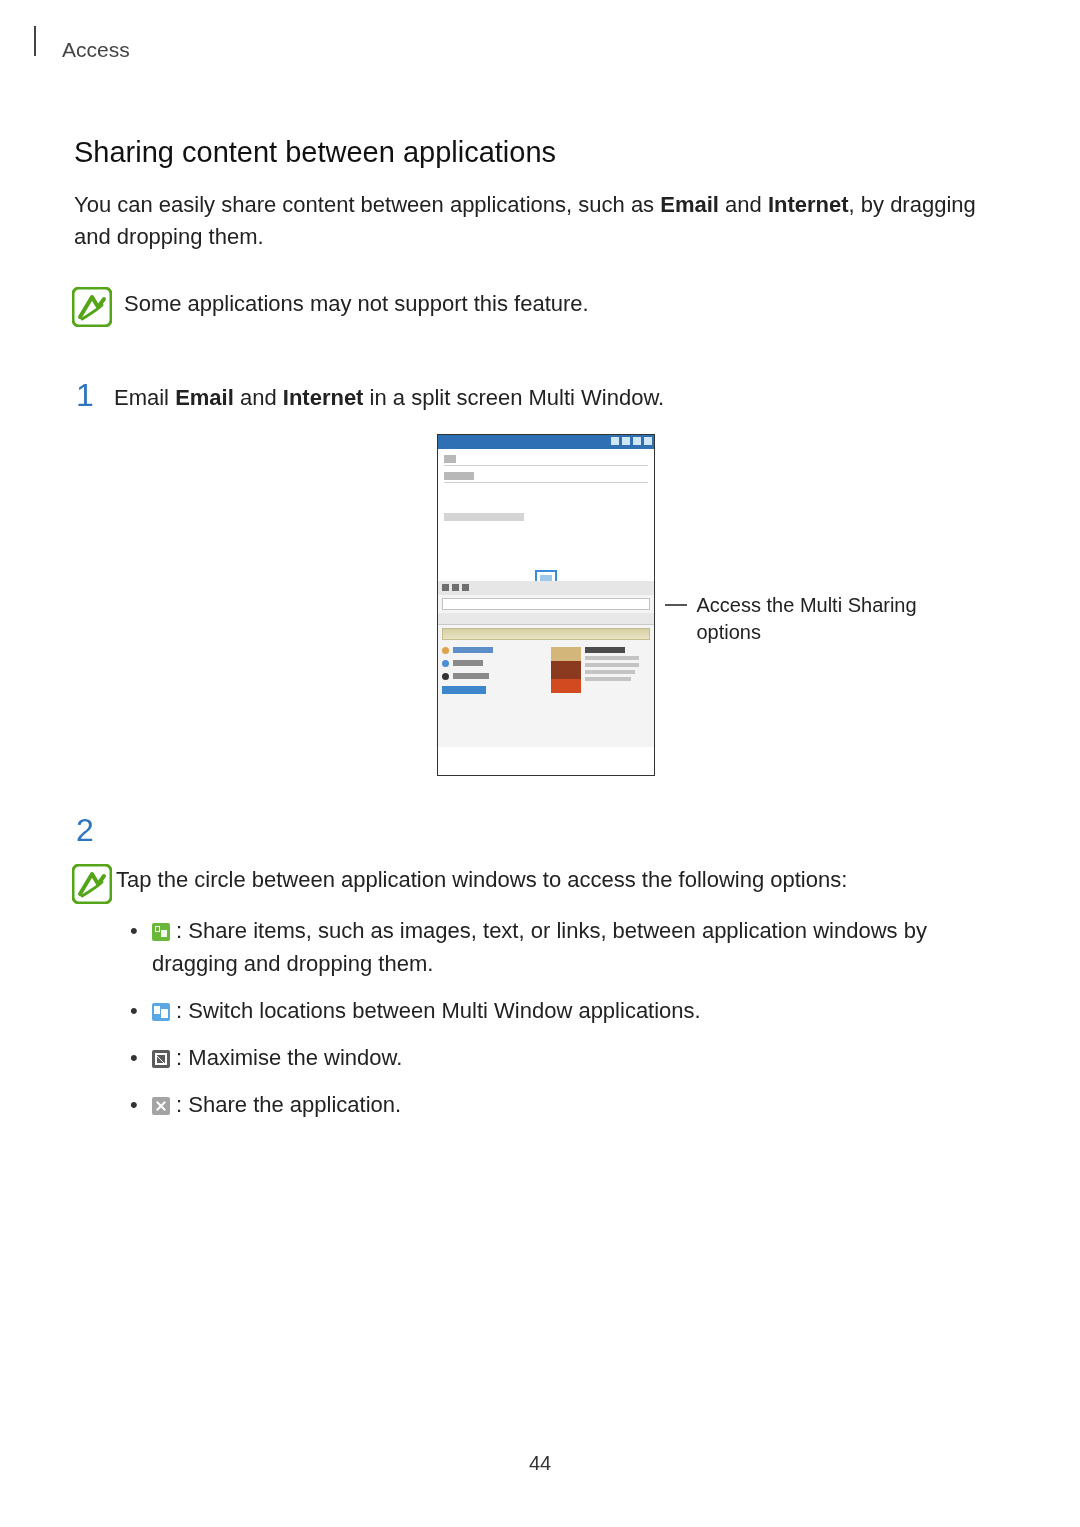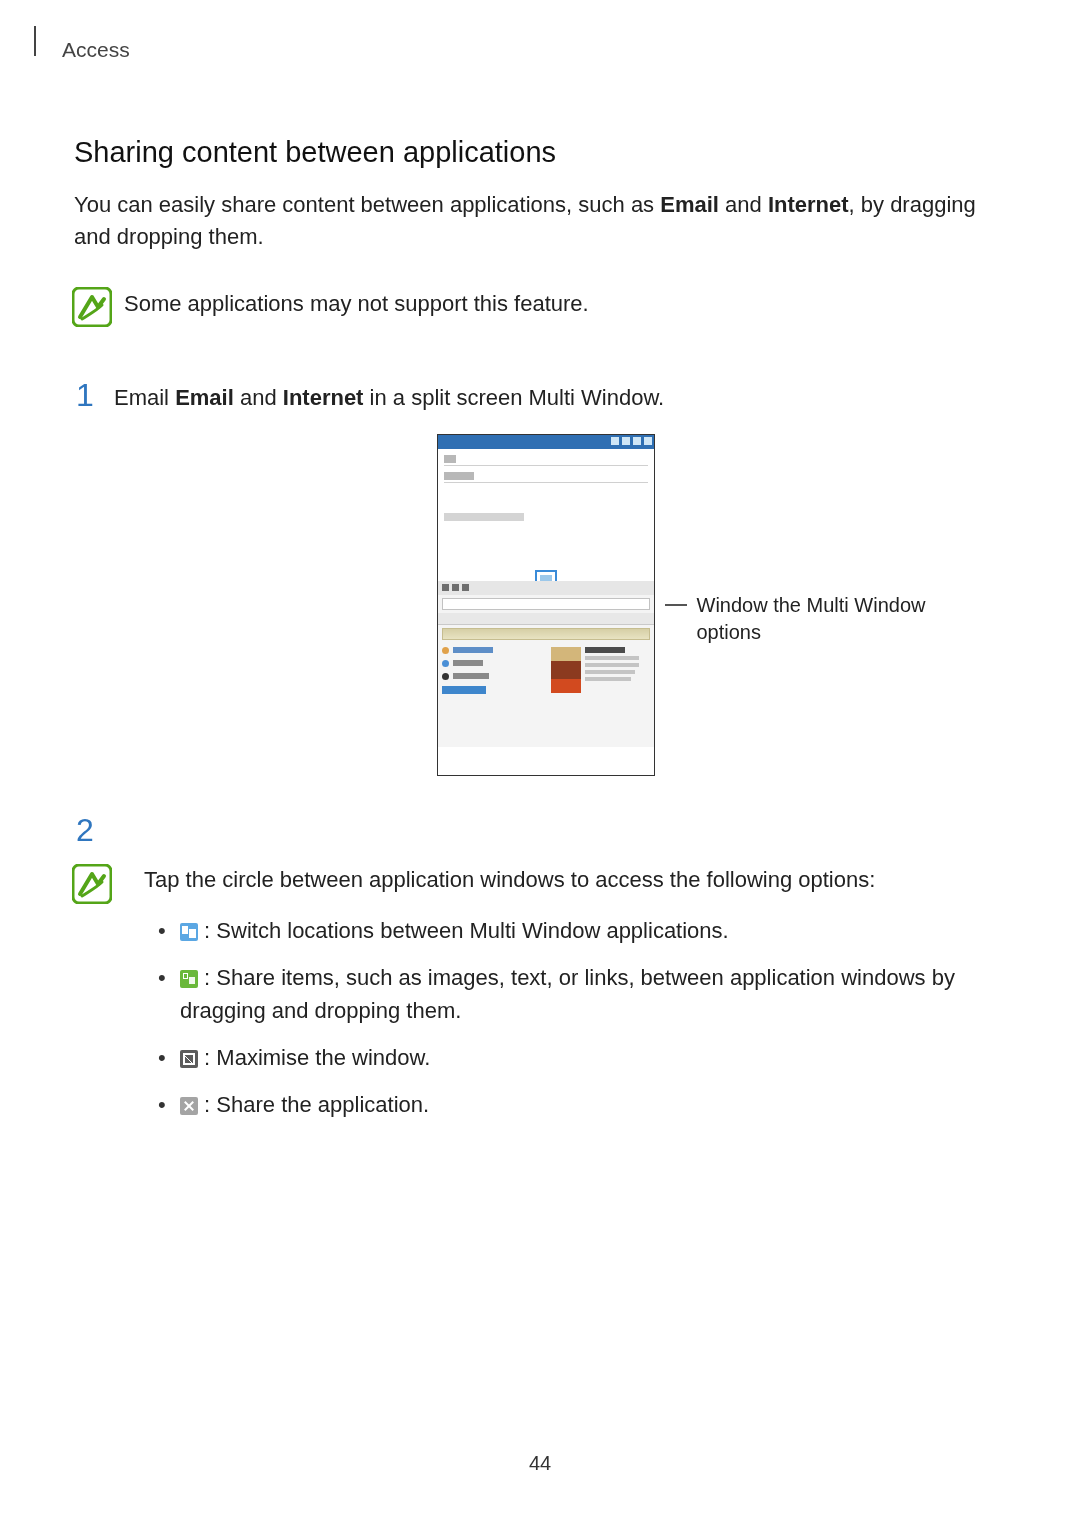--- a/index.html
+++ b/index.html
@@ -258,21 +258,21 @@
   .ic-close { background:#a4a4a4; position:relative; }
   .ic-close::before, .ic-close::after {
     content:""; position:absolute; left:3px; top:8px; width:12px; height:2px; background:#fff;
   }
   .ic-close::before { transform: rotate(45deg); }
   .ic-close::after  { transform: rotate(-45deg); }
 
   .options-note {
     display: flex;
     align-items: flex-start;
-    gap: 32px;
+    gap: 4px;
     margin: 12px 0 0 38px;
   }
   .options-body {
     font-size: 22px;
     line-height: 1.45;
     color: #222;
   }
   .options-body ul {
     list-style: none;
     padding: 0;
@@ -396,21 +396,21 @@
                     <div style="height:4px;width:54px;background:#c4c4c4;margin-bottom:3px"></div>
                     <div style="height:4px;width:50px;background:#c4c4c4;margin-bottom:3px"></div>
                     <div style="height:4px;width:46px;background:#c4c4c4"></div>
                   </div>
                 </div>
               </div>
             </div>
           </div>
         </div>
         <div class="callout-line"></div>
-        <div class="callout-text">Window the Multi Window options</div>
+        <div class="callout-text">Access the Multi Sharing options</div>
       </div>
     </div>
 
     <div class="step">
       <div class="step-num">2</div>
     </div>
 
   </div>
 
   <div class="options-note">
@@ -418,24 +418,24 @@
       <svg viewBox="0 0 40 40">
         <rect x="1" y="1" width="38" height="38" rx="6" ry="6" fill="none" stroke="#54a518" stroke-width="3"></rect>
         <path d="M8 30 L20 10 L26 20 L32 12" fill="none" stroke="#54a518" stroke-width="4" stroke-linecap="round" stroke-linejoin="round"></path>
         <path d="M10 32 C16 28 24 24 30 18" fill="none" stroke="#54a518" stroke-width="3" stroke-linecap="round"></path>
       </svg>
     </span>
     <div class="options-body">
       <div>Tap the circle between application windows to access the following options:</div>
       <ul>
         <li>
-          <span class="inline-icon ic-switch"></span><span> : Switch locations between Multi Window applications.</span>
+          <span class="inline-icon ic-share"></span><span> : Share items, such as images, text, or links, between application windows by dragging and dropping them.</span>
         </li>
         <li>
-          <span class="inline-icon ic-share"></span><span> : Share items, such as images, text, or links, between application windows by dragging and dropping them.</span>
+          <span class="inline-icon ic-switch"></span><span> : Switch locations between Multi Window applications.</span>
         </li>
         <li>
           <span class="inline-icon ic-max"></span><span> : Maximise the window.</span>
         </li>
         <li>
           <span class="inline-icon ic-close"></span><span> : Share the application.</span>
         </li>
       </ul>
     </div>
   </div>

